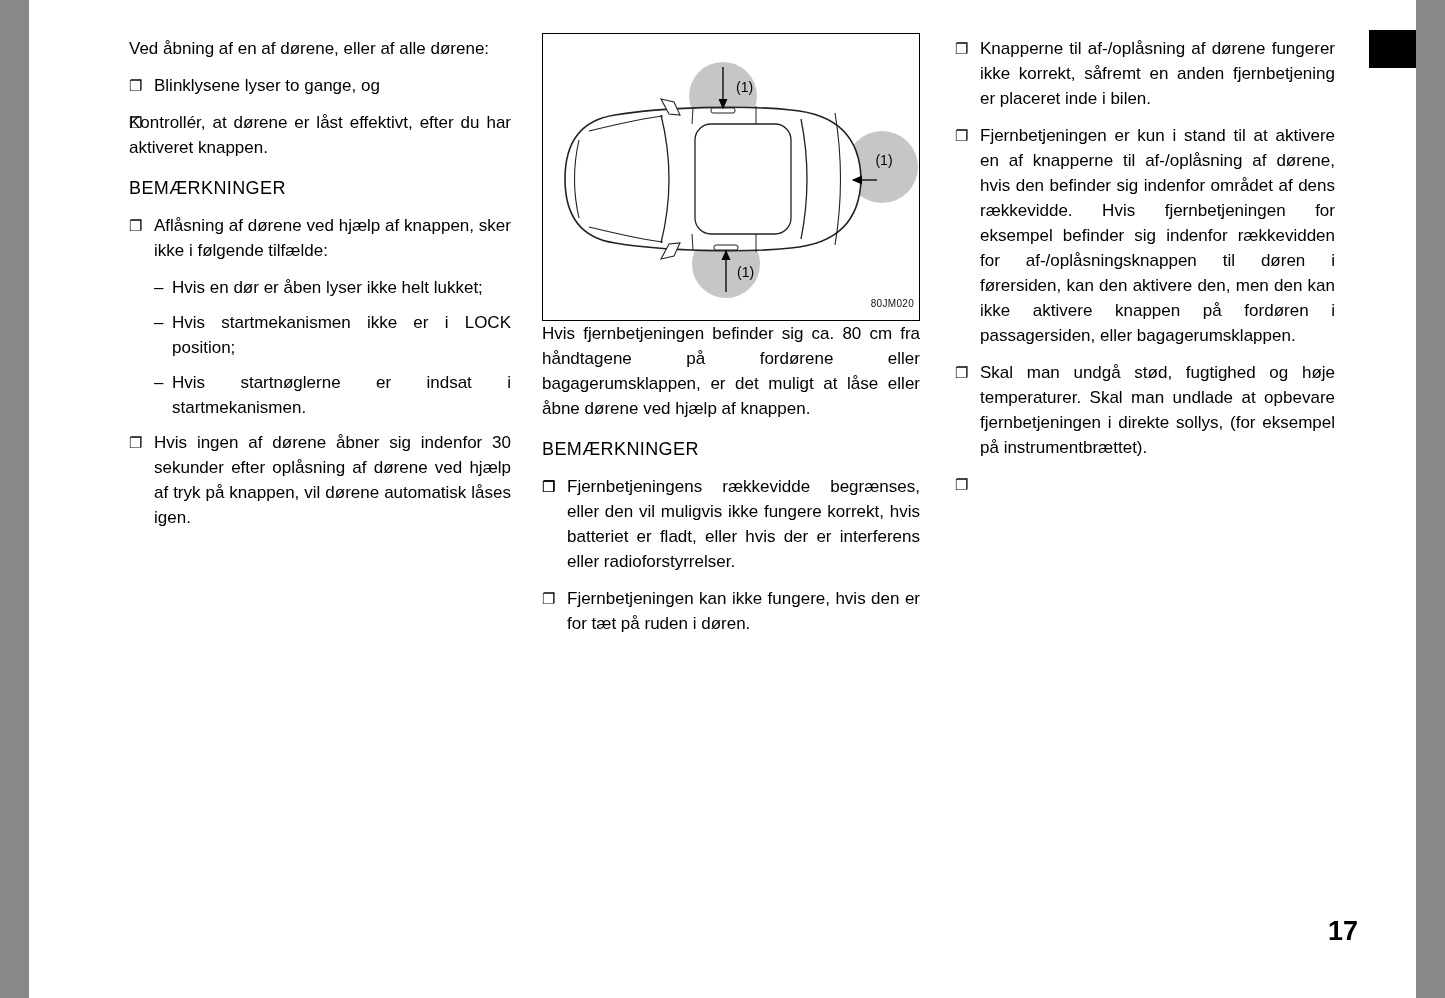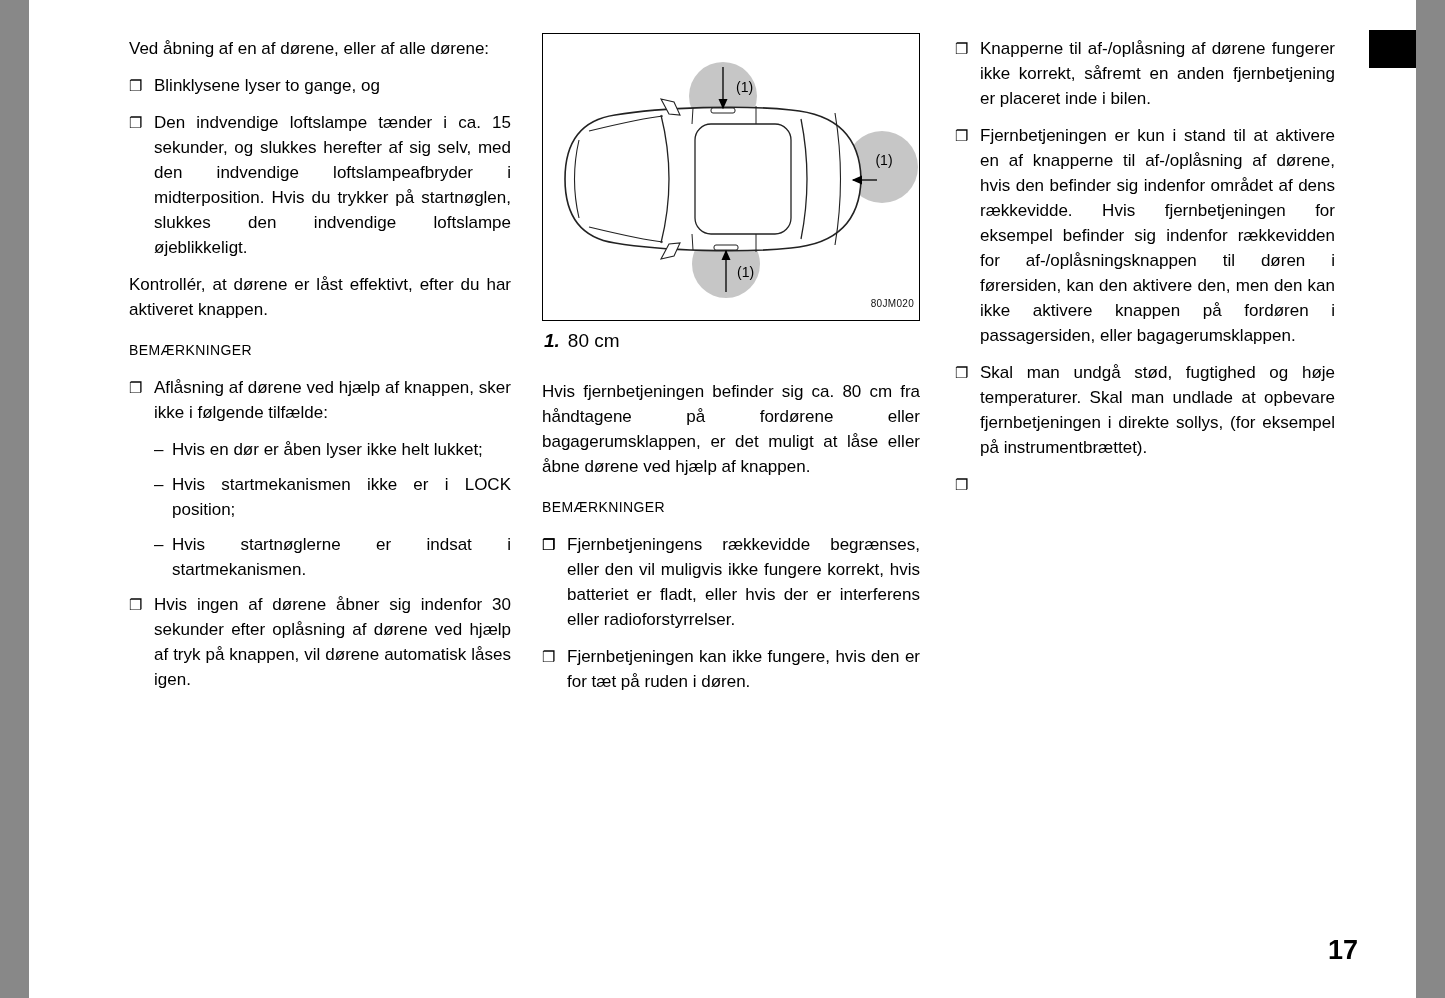--- a/index.html
+++ b/index.html
@@ -7,21 +7,21 @@
     position:relative; width:1387px; height:998px; background:#ffffff;
     font-family:"Liberation Sans", sans-serif; color:#000; overflow:hidden;
     margin:0 auto;
   }
   .col { position:absolute; font-size:17px; line-height:25px; text-align:justify; }
   .col-left  { left:100px; top:36px; width:382px; }
   .col-mid   { left:513px; top:33px; width:378px; }
   .col-right { left:926px; top:36px; width:380px; }
 
   .para { margin:0 0 12px 0; }
-  .heading { margin:16px 0 12px 0; font-size:14px; letter-spacing:0.4px; text-align:left; }
+  .heading { margin:16px 0 12px 0; font-size:18px; letter-spacing:0.4px; text-align:left; }
 
   .bullet { position:relative; padding-left:25px; margin:0 0 12px 0; }
   .bullet > .glyph { position:absolute; left:0; top:0; font-size:15px; }
 
   .dash { position:relative; margin:0 0 10px 25px; padding-left:18px; }
   .dash > .glyph { position:absolute; left:0; top:0; }
 
   .figure-box {
     position:relative; width:376px; height:286px; border:1px solid #000;
     background:#fff; box-sizing:content-box;
@@ -31,40 +31,39 @@
     letter-spacing:0.3px;
   }
   .fig-caption { margin:7px 0 26px 2px; font-size:19px; text-align:left; }
   .fig-caption .ref { font-weight:bold; font-style:italic; margin-right:8px; }
 
   .corner-tab {
     position:absolute; left:1340px; top:30px; width:105px; height:38px;
     background:#000;
   }
   .page-number {
-    position:absolute; right:58px; top:935px; font-size:27px; font-weight:bold;
+    position:absolute; right:58px; top:916px; font-size:27px; font-weight:bold;
   }
   svg text { font-family:"Liberation Sans", sans-serif; }
 </style>
 </head>
 <body>
 
 <div class="page">
 
   <div class="col col-left">
     <p class="para">Ved åbning af en af dørene, eller af alle dørene:</p>
 
     <div class="bullet">
       <span class="glyph">❐</span>
       <span>Blinklysene lyser to gange, og</span>
     </div>
 
     <div class="bullet">
       <span class="glyph">❐</span>
-      <span>Den indvendige loftslampe tænder i ca. 15 sekunder, og slukkes herefter af sig selv, med den indvendige loftslampeafbryder i midterposition. Hvis du trykker på startnøglen, slukkes den indvendige loftslampe øjeblikkeligt.</span>
     </div>
 
     <p class="para">Kontrollér, at dørene er låst effektivt, efter du har aktiveret knappen.</p>
 
     <p class="heading">BEMÆRKNINGER</p>
 
     <div class="bullet">
       <span class="glyph">❐</span>
       <span>Aflåsning af dørene ved hjælp af knappen, sker ikke i følgende tilfælde:</span>
     </div>
@@ -132,23 +131,20 @@
         <line x1="183" y1="258" x2="183" y2="217" stroke="#000" stroke-width="1.3" marker-end="url(#ah)"></line>
         <line x1="334" y1="146" x2="310" y2="146" stroke="#000" stroke-width="1.3" marker-end="url(#ah)"></line>
 
         <text x="193" y="58" font-size="14">(1)</text>
         <text x="341" y="131" font-size="14" text-anchor="middle">(1)</text>
         <text x="194" y="243" font-size="14">(1)</text>
       </svg>
       <span class="fig-code">80JM020</span>
     </div>
 
-    <p class="fig-caption">
-      <span class="ref">1.</span><span>80 cm</span>
-    </p>
 
     <p class="para">Hvis fjernbetjeningen befinder sig ca. 80 cm fra håndtagene på fordørene eller bagagerumsklappen, er det muligt at låse eller åbne dørene ved hjælp af knappen.</p>
 
     <p class="heading">BEMÆRKNINGER</p>
 
     <div class="bullet">
       <span class="glyph">❐</span>
     </div>
     <div class="bullet">
       <span class="glyph">❐</span>

